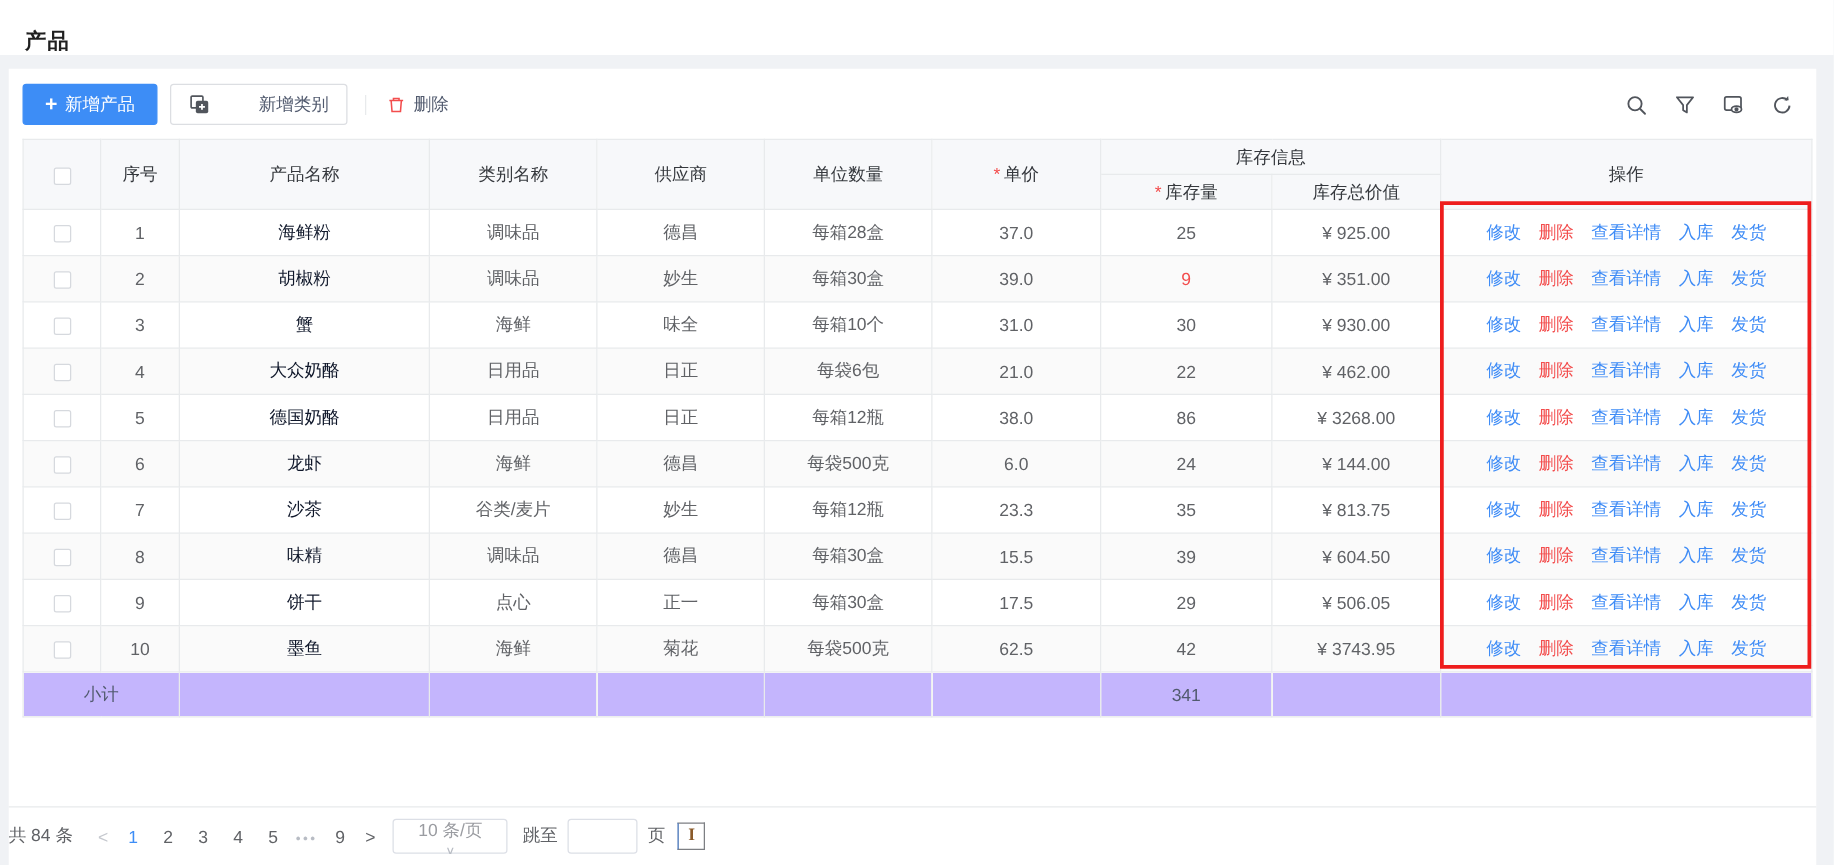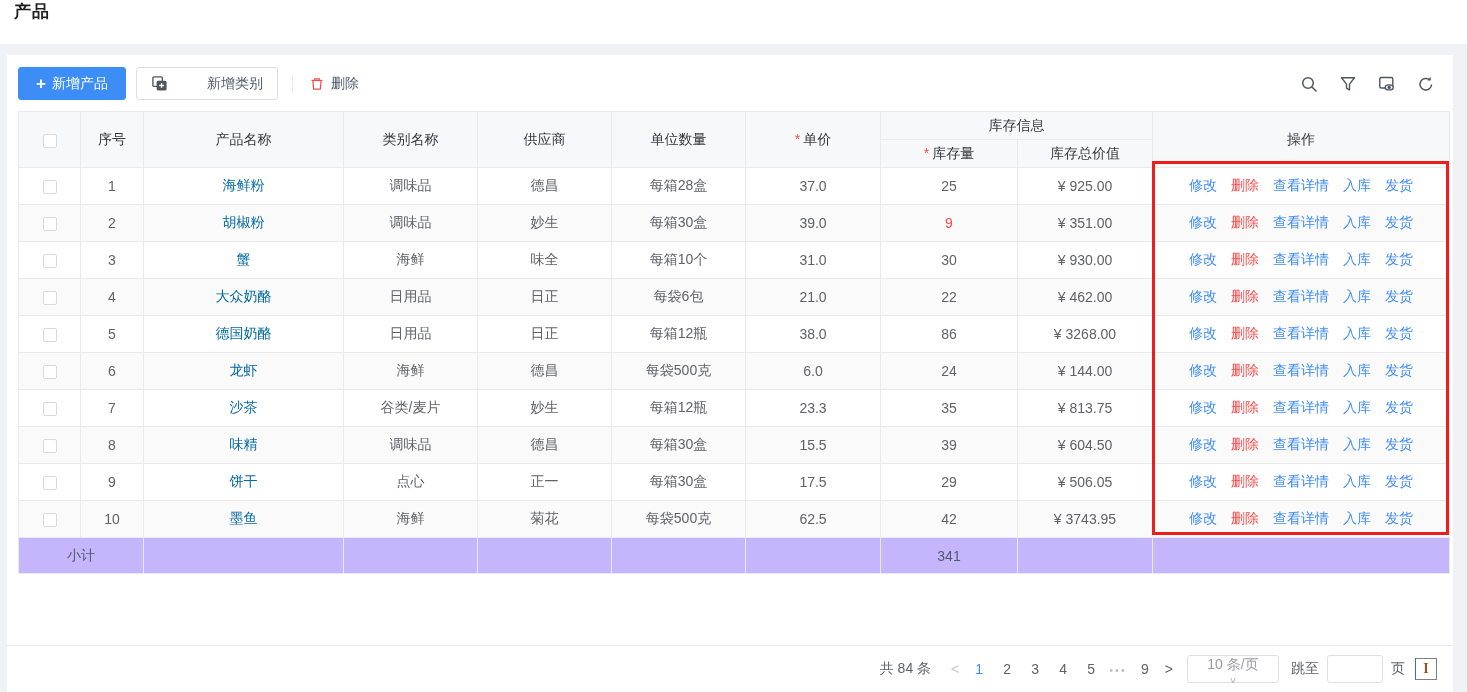--- a/index.html
+++ b/index.html
@@ -1,20 +1,20 @@
 <!DOCTYPE html>
 <html><head>
 <meta charset="utf-8">
 <style>
   * { margin:0; padding:0; box-sizing:border-box; }
   html,body { width:1467px; height:692px; overflow:hidden; }
   body { background:#f0f2f5; font-family:"Liberation Sans","DejaVu Sans",sans-serif; color:#606266; position:relative; }
 
   
-  .titlebar { background:#fff; height:44px; display:flex; align-items:flex-start; padding-left:14px; }
+  .titlebar { background:#fff; height:44px; display:flex; align-items:flex-end; padding-left:20px; }
   .titlebar h1 { font-size:17px; font-weight:bold; color:#1f1f1f; letter-spacing:1px; }
 
   
   .panel { position:absolute; left:7px; top:55px; width:1446px; height:637px; background:#fff; }
 
   
   .toolbar { height:49px; display:flex; align-items:center; padding:8px 18px 0 11px; }
   .btn { height:33px; display:inline-flex; align-items:center; border-radius:3px; font-size:14px; cursor:pointer; }
   .btn-primary { background:#3d8df6; color:#fff; padding:0 17px; border:1px solid #3d8df6; }
   .btn-primary .plus { font-size:17px; margin-right:6px; font-weight:bold; }
@@ -28,33 +28,33 @@
   .tool-icons .ticon { width:18px; height:18px; cursor:pointer; display:inline-flex; }
 
   
   .table-wrap { padding:7px 11px 0 11px; position:relative; }
   table { border-collapse:collapse; width:1431px; table-layout:fixed; font-size:14px; }
   th,td { border:1px solid #e8eaec; text-align:center; color:#606266; font-weight:normal; overflow:hidden; white-space:nowrap; }
   thead th { background:#f7f8fa; color:#35383d; height:28px; font-size:14px; }
   tbody td { height:37px; background:#fff; }
   tbody tr.stripe td { background:#fafafa; }
   .cb { display:inline-block; width:14px; height:14px; border:1px solid #d6d9de; border-radius:2px; background:#fff; vertical-align:middle; cursor:pointer; }
-  .link { color:#0369a1; cursor:pointer; }
+  .link { color:#0f172a; cursor:pointer; }
   .red-text { color:#f34d4d; }
   .req { color:#f34d4d; margin-right:3px; }
   .ops span { margin:0 7px; cursor:pointer; }
   .act-blue { color:#3f8cf6; }
   .act-red { color:#f34d4d; }
   tfoot td { height:36px; background:#c4b5fd; color:#515a6e; }
 
   
   .annotation-rect { position:absolute; left:1152px; top:161px; width:297px; height:374px; border:3px solid #ee1d1d; pointer-events:none; z-index:6; }
 
   
-  .footer { position:absolute; left:0; bottom:0; width:100%; height:47px; border-top:1px solid #e8eaec; display:flex; align-items:center; justify-content:flex-end; padding-right:16px; font-size:14px; color:#606266; }
+  .footer { position:absolute; left:0; bottom:0; width:100%; height:47px; border-top:1px solid #e8eaec; display:flex; align-items:center; padding-right:8px; font-size:14px; color:#606266; }
   .pg-total { margin-right:14px; }
   .pg-arrow { margin:0 6px; cursor:pointer; color:#606266; font-size:14px; }
   .pg-arrow.disabled { color:#c5c8ce; }
   .pg-num { display:inline-block; min-width:22px; text-align:center; margin:0 3px; cursor:pointer; }
   .pg-num.cur { color:#3d8df6; }
   .pg-ellipsis { color:#b8bcc4; letter-spacing:2px; margin:0 4px; font-size:11px; }
   .pg-select { display:inline-flex; align-items:center; justify-content:space-between; width:92px; height:28px; border:1px solid #dcdfe6; border-radius:3px; padding:0 8px; color:#9a9ca1; margin:0 10px 0 8px; cursor:pointer; background:#fff;flex-direction:column; }
   .pg-select .caret { color:#b8bcc4; font-size:11px; transform:scaleY(0.8); }
   .pg-jump-label { margin:0 8px 0 2px; }
   .pg-input { width:56px; height:28px; border:1px solid #dcdfe6; border-radius:3px; outline:none; padding:0 6px; font-size:14px; color:#606266; }

